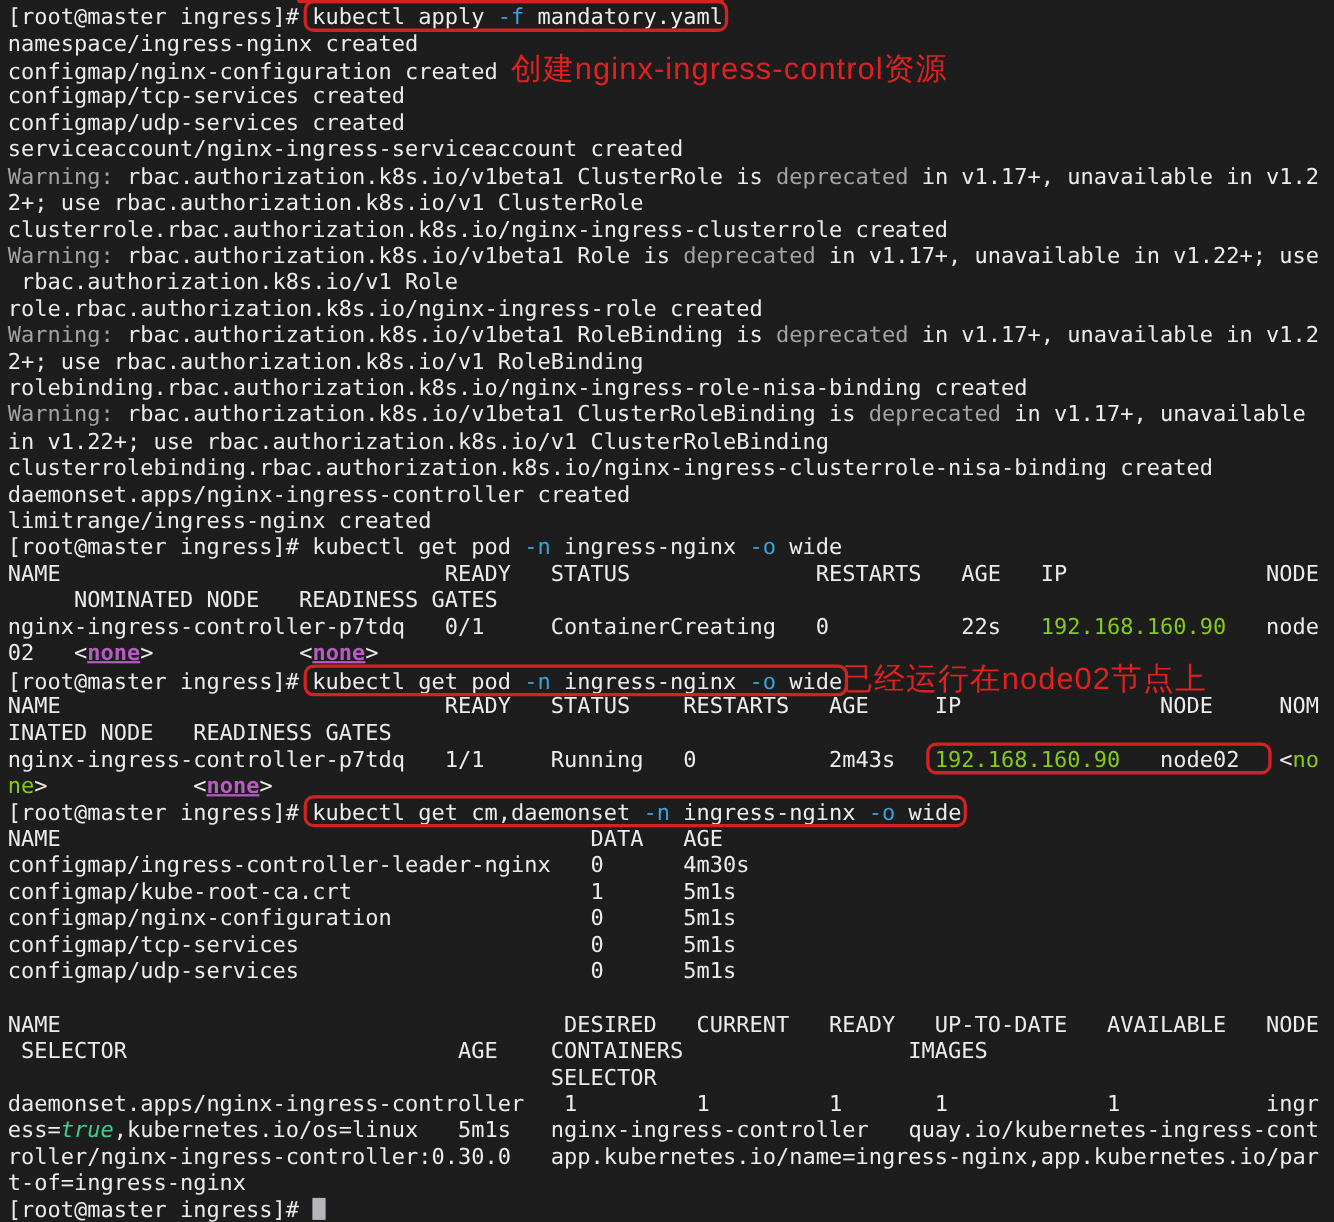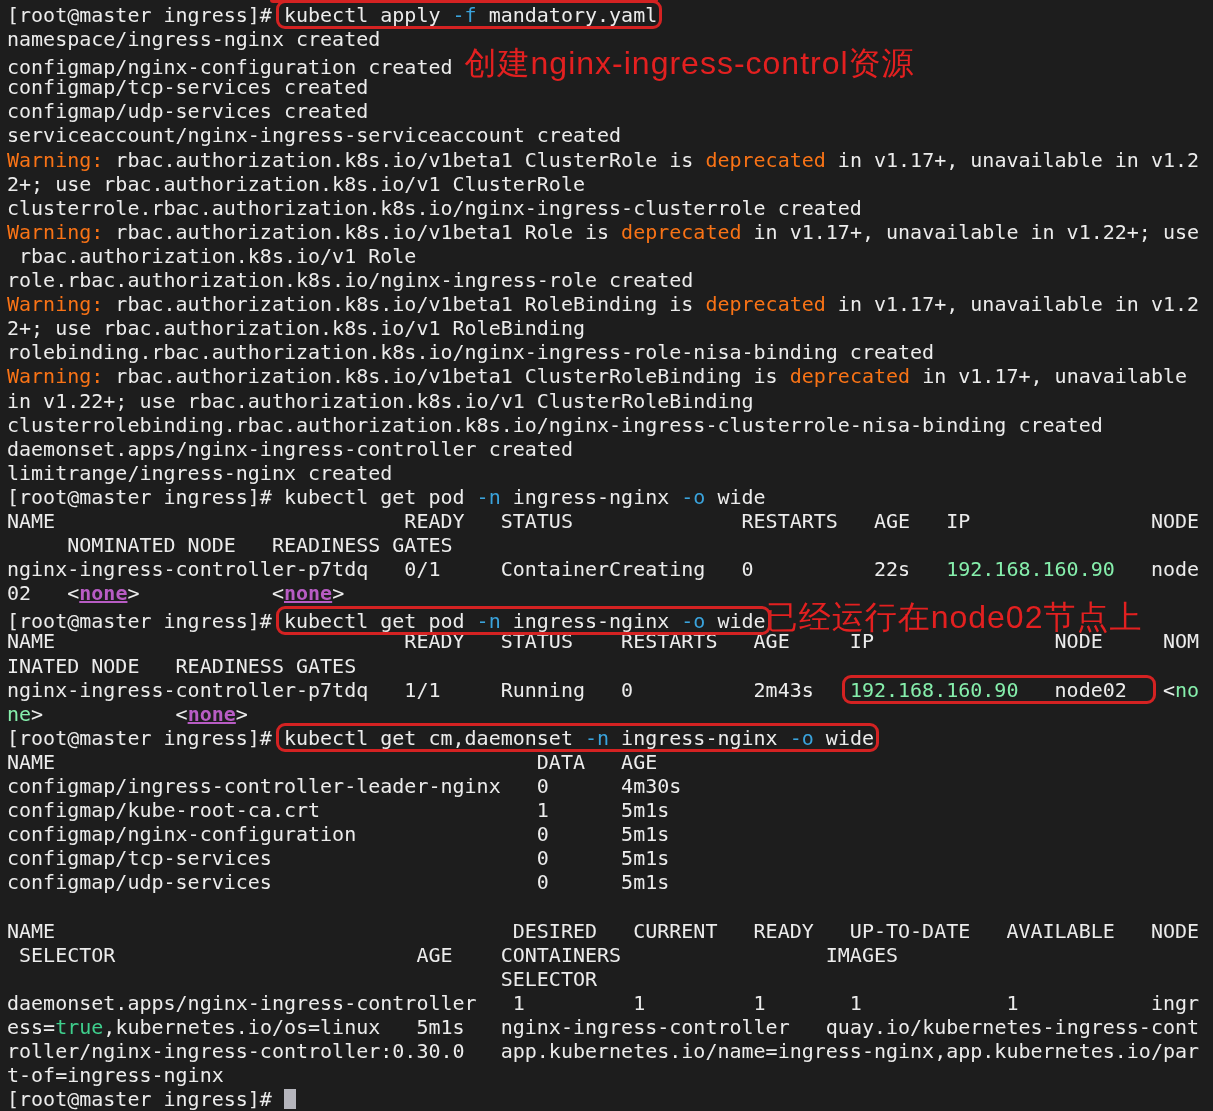--- a/index.html
+++ b/index.html
@@ -7,28 +7,28 @@
   .term{
     font-family:"DejaVu Sans Mono",monospace;
     font-size:20px;
     line-height:24.1px;
     color:#ececec;
     padding:3px 0 0 7px;
     white-space:pre;
     position:relative;
   }
   .line{height:24.1px;white-space:pre;}
-  .seg-y{color:#f97316;}
+  .seg-y{color:#a3a3a3;}
   .seg-c{color:#3aa3dc;}
-  .seg-m{color:#86efac;}
+  .seg-m{color:#84cc16;}
   .seg-mu{color:#b85cc4;text-decoration:underline;font-weight:bold;}
-  .seg-g{color:#3fcf8d;}
+  .seg-g{color:#3fcf8d;font-style:italic;}
   .seg-cn{
     font-family:"Liberation Sans",sans-serif;
-    font-size:32px;
+    font-size:28px;
     line-height:24.1px;
     color:#e32020;
     letter-spacing:1px;
   }
   .rbox{position:relative;margin-top:40px;}
   .rbox::after{
     content:"";
     position:absolute;
     left:-8px;right:-5px;top:-3px;bottom:-2px;
     border:3px solid #d42222;

